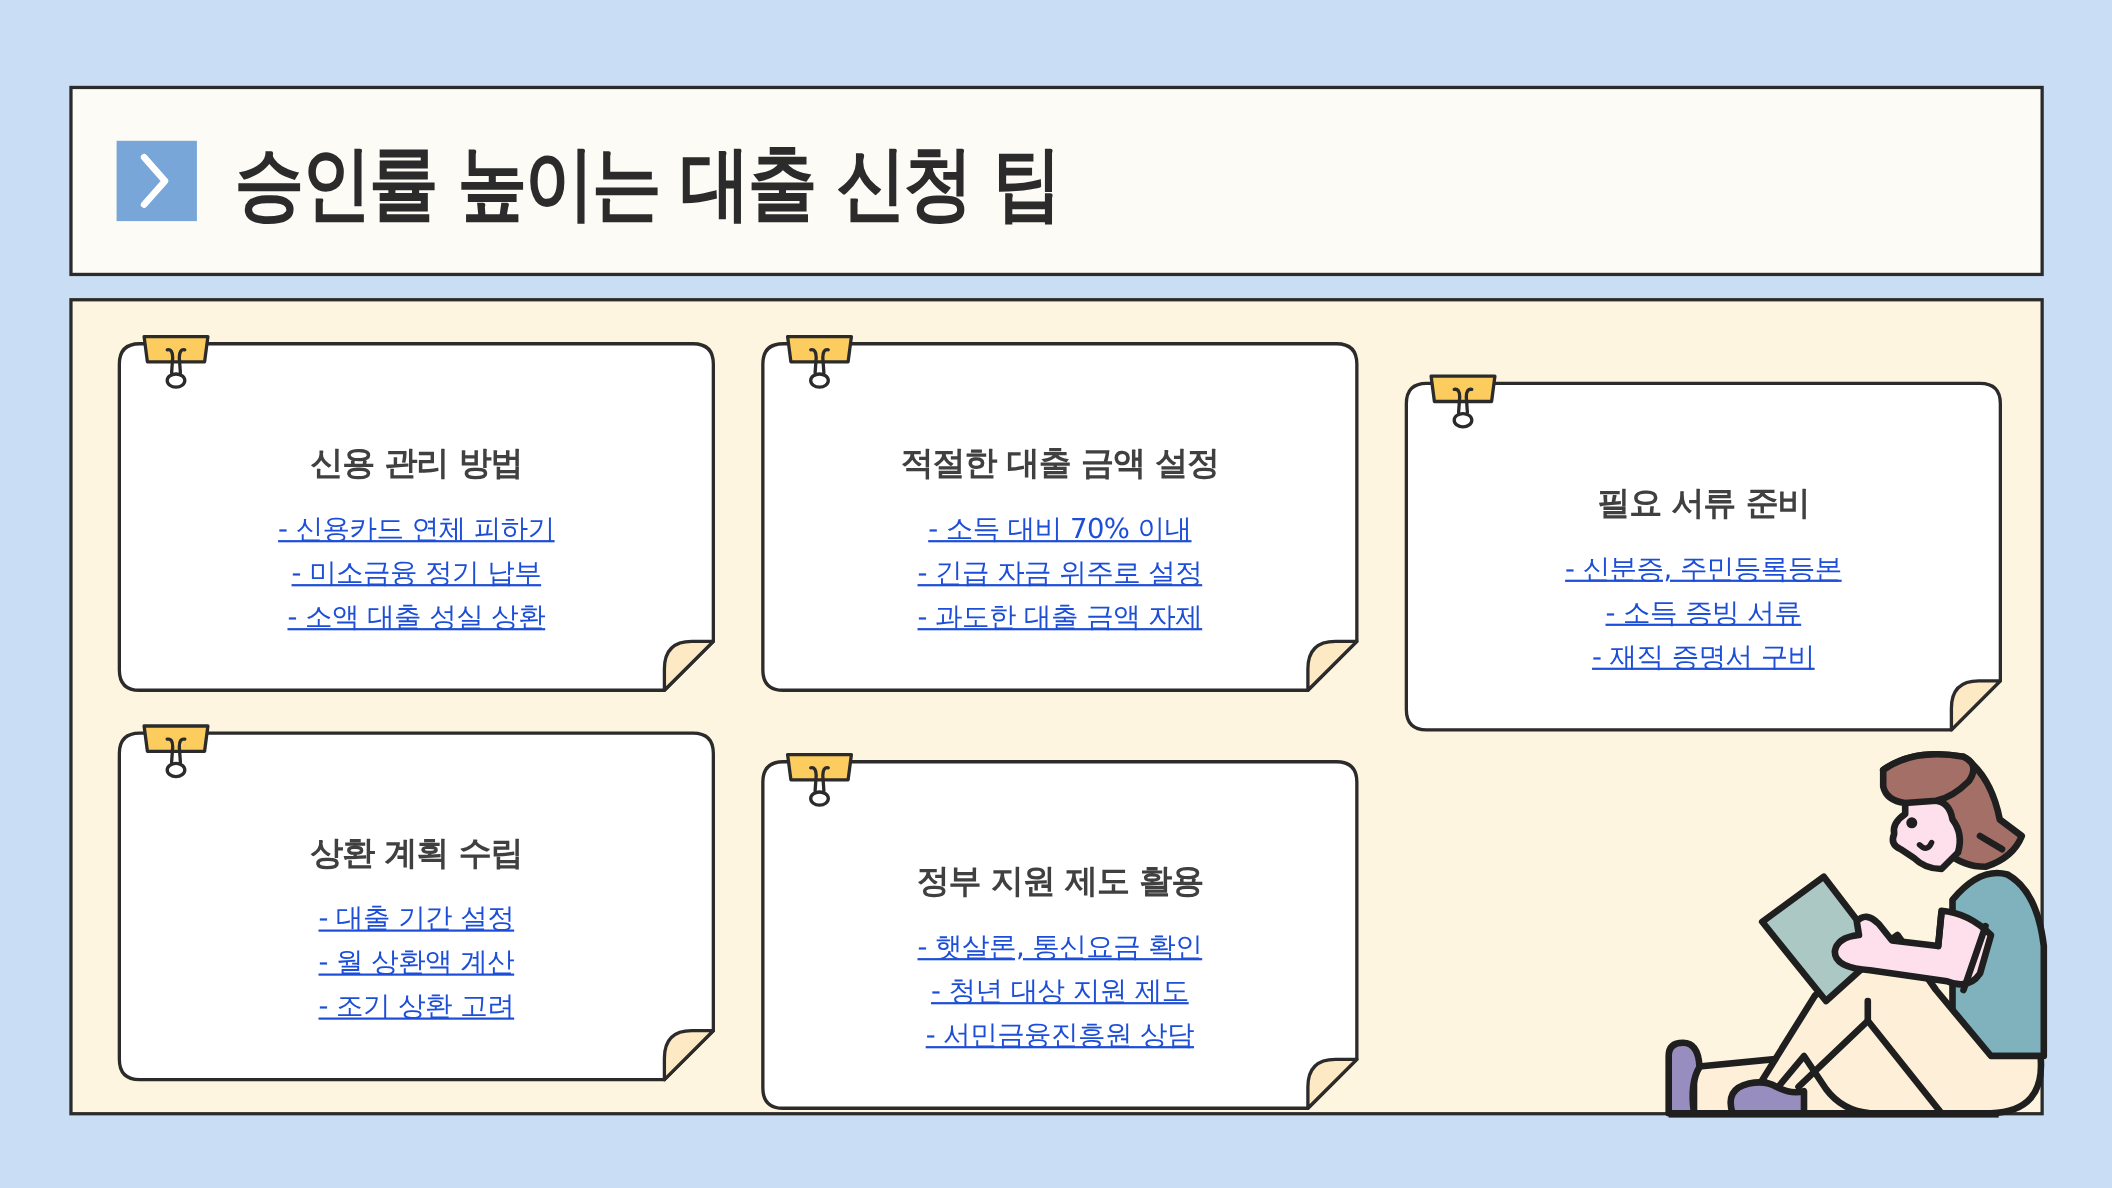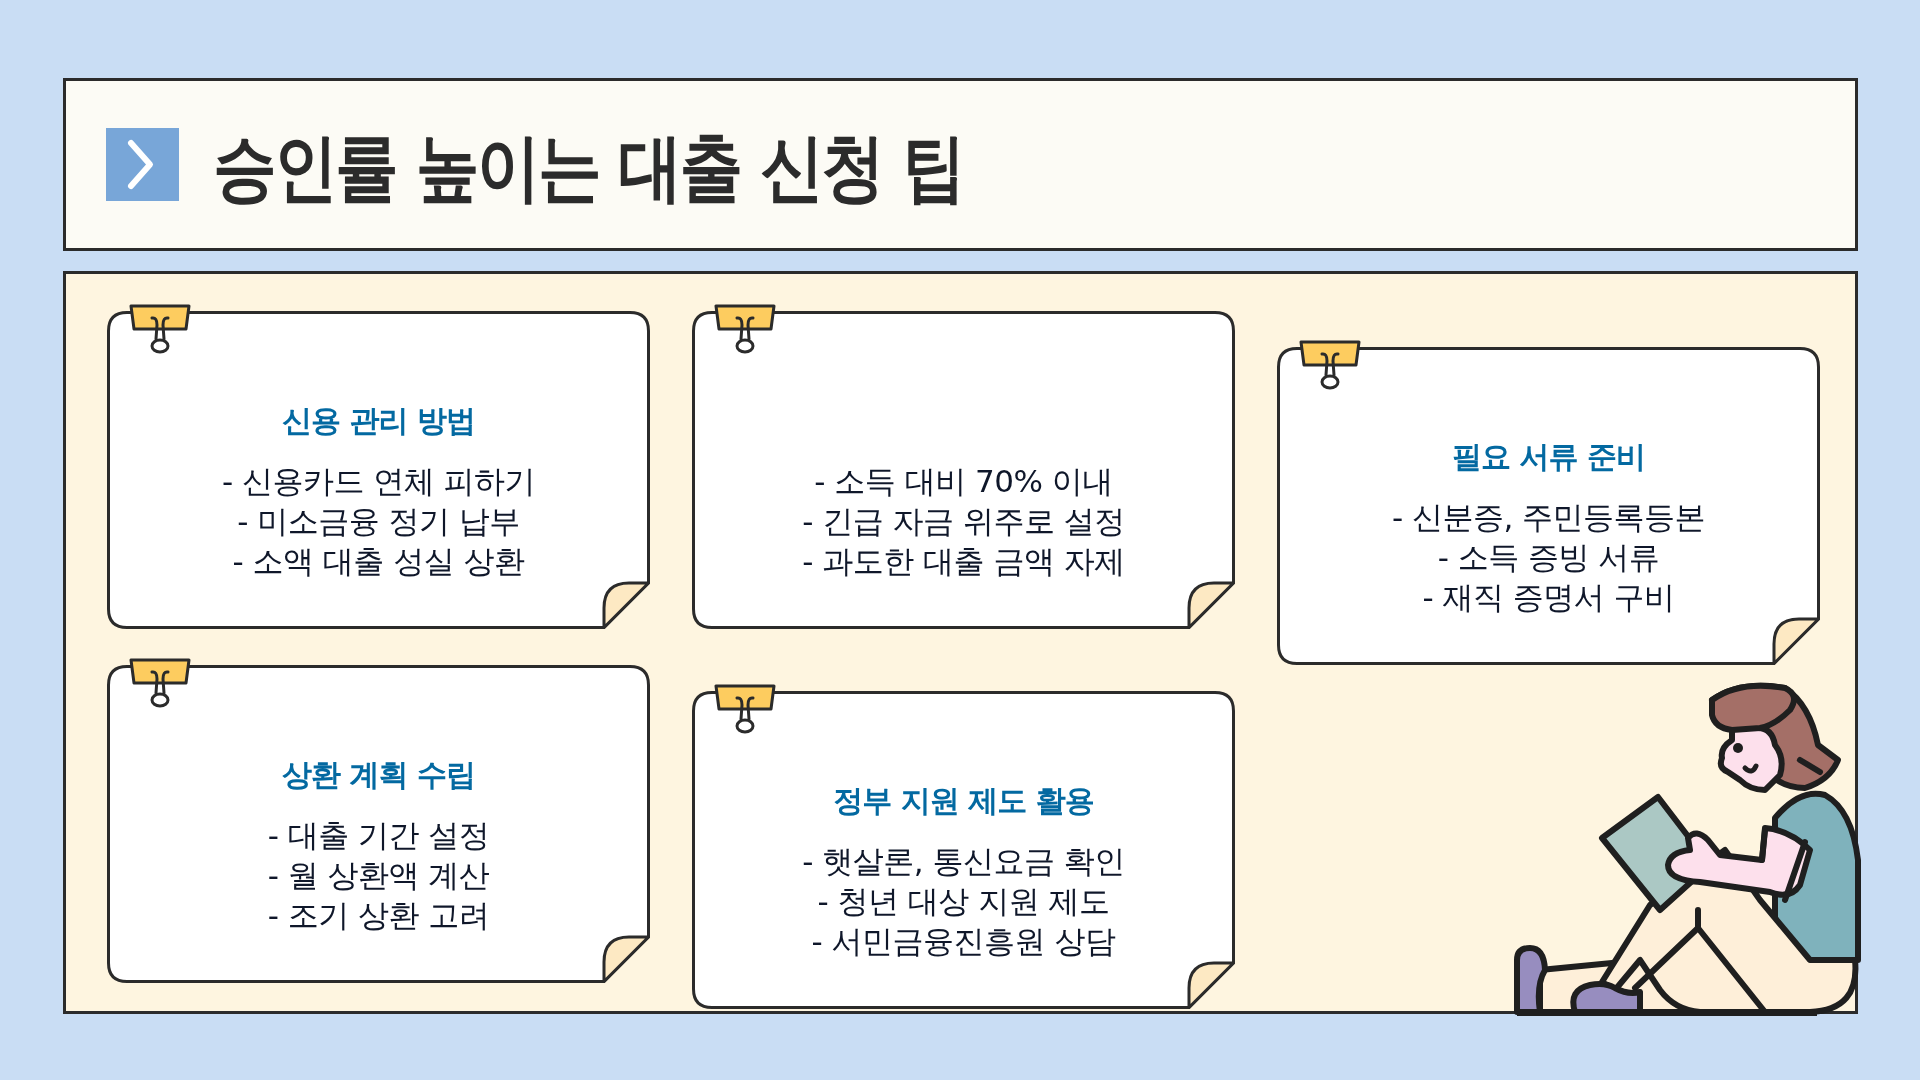--- a/index.html
+++ b/index.html
@@ -27,30 +27,31 @@
     background: #fef5e0; border: 3px solid #2b2b2b;
   }
 
   .card {
     position: absolute; width: 543px; height: 318px;
   }
   .card svg.frame { position: absolute; left: 0; top: 0; width: 543px; height: 318px; overflow: visible; }
   .card .clip { position: absolute; left: 22px; top: -8px; width: 62px; height: 55px; }
   .card-title {
     position: absolute; left: 0; right: 0; top: 90px; text-align: center;
-    font-size: 30px; font-weight: bold; color: #0369a1; letter-spacing: -1px;
+    font-size: 30px; font-weight: bold; color: #404040; letter-spacing: -1px;
     font-family: "DejaVu Sans", sans-serif;
   }
   .card-items {
     position: absolute; left: 0; right: 0; top: 150px; text-align: center;
     list-style: none;
   }
   .card-items li {
-    font-size: 31px; line-height: 40px; color: #0f172a; letter-spacing: -0.5px;
+    font-size: 25px; line-height: 40px; color: #1d4ed8; letter-spacing: -0.5px;
     font-family: "DejaVu Sans", sans-serif;
+    text-decoration: underline;
   }
 
   .illustration { position: absolute; left: 1500px; top: 670px; width: 370px; height: 350px; }
 </style>
 </head>
 <body>
 
 <div class="header">
   <div class="header-icon">
     <svg viewBox="0 0 73 73">
@@ -83,20 +84,21 @@
 <div class="card" style="left:692px; top:311px;">
   <svg class="frame" viewBox="0 0 543 318">
     <path d="M20,1.5 H523 Q541.5,1.5 541.5,20 V272 L497,316.5 H20 Q1.5,316.5 1.5,298 V20 Q1.5,1.5 20,1.5 Z" fill="#ffffff" stroke="#2b2b2b" stroke-width="3"></path>
     <path d="M541.5,272 L497,316.5 V297 Q497,272 522,272 Z" fill="#fde9c3" stroke="#2b2b2b" stroke-width="3" stroke-linejoin="round"></path>
   </svg>
   <svg class="clip" viewBox="0 0 62 55">
     <path d="M2,3 H60 L57,26 H5 Z" fill="#fdcc5f" stroke="#2b2b2b" stroke-width="3" stroke-linejoin="round"></path>
     <path d="M23,15 Q28,14 28,22 L27,36 M39,15 Q34,14 34,22 L35,36" fill="none" stroke="#2b2b2b" stroke-width="3" stroke-linecap="round"></path>
     <ellipse cx="31" cy="43" rx="8" ry="6" fill="#ffffff" stroke="#2b2b2b" stroke-width="3"></ellipse>
   </svg>
+  <div class="card-title">적절한 대출 금액 설정</div>
   <ul class="card-items">
     <li>- 소득 대비 70% 이내</li>
     <li>- 긴급 자금 위주로 설정</li>
     <li>- 과도한 대출 금액 자제</li>
   </ul>
 </div>
 
 <div class="card" style="left:1277px; top:311px;margin-top:36px;">
   <svg class="frame" viewBox="0 0 543 318">
     <path d="M20,1.5 H523 Q541.5,1.5 541.5,20 V272 L497,316.5 H20 Q1.5,316.5 1.5,298 V20 Q1.5,1.5 20,1.5 Z" fill="#ffffff" stroke="#2b2b2b" stroke-width="3"></path>

